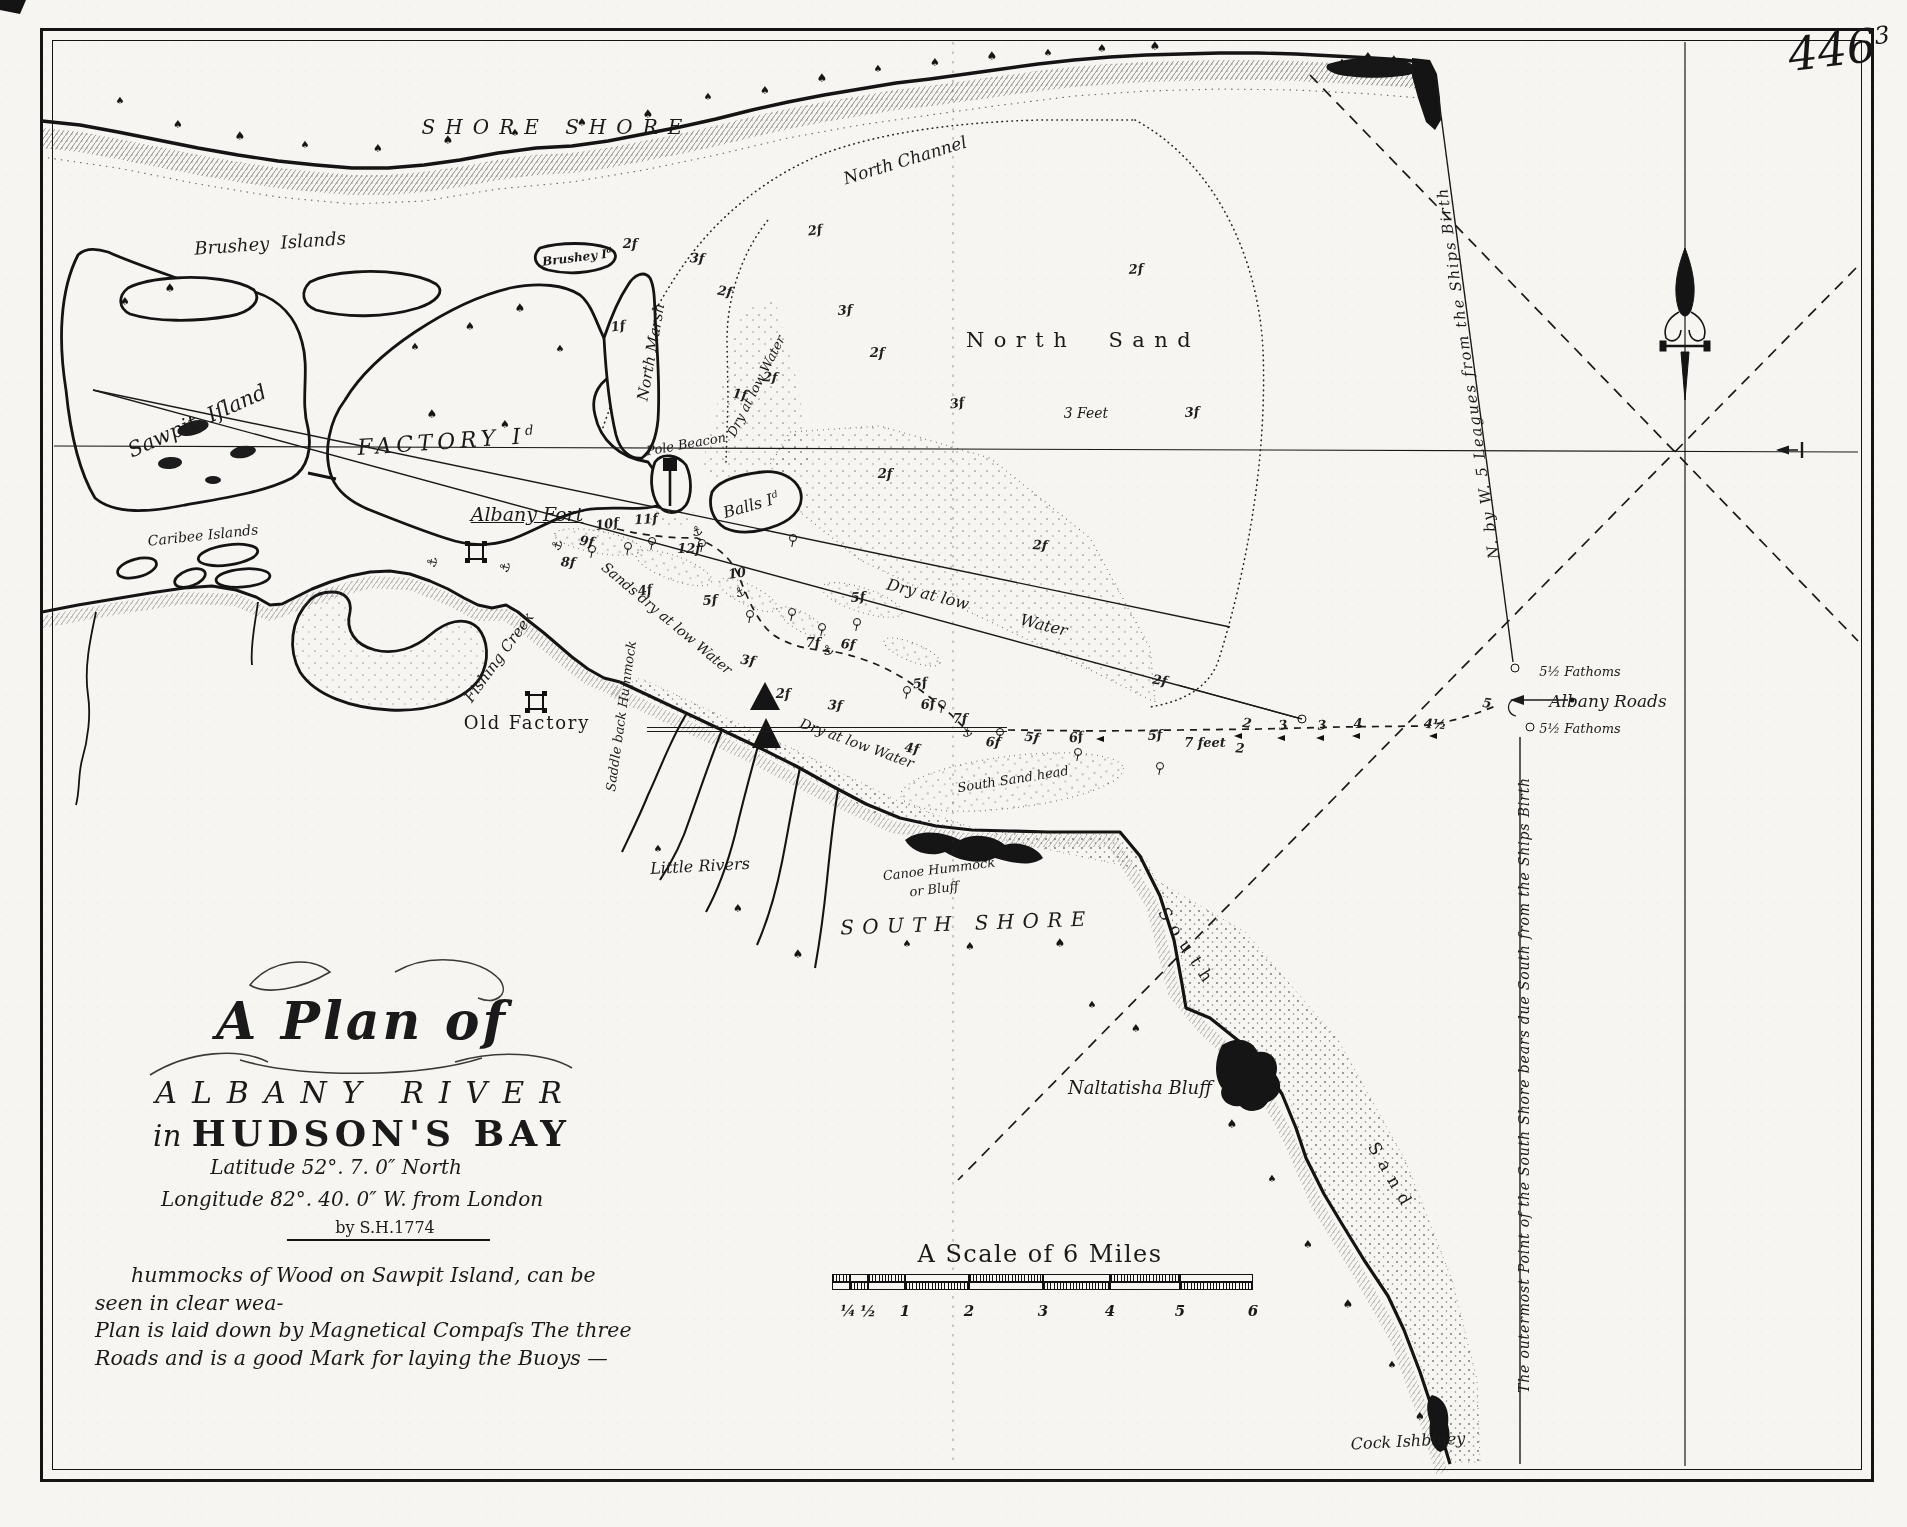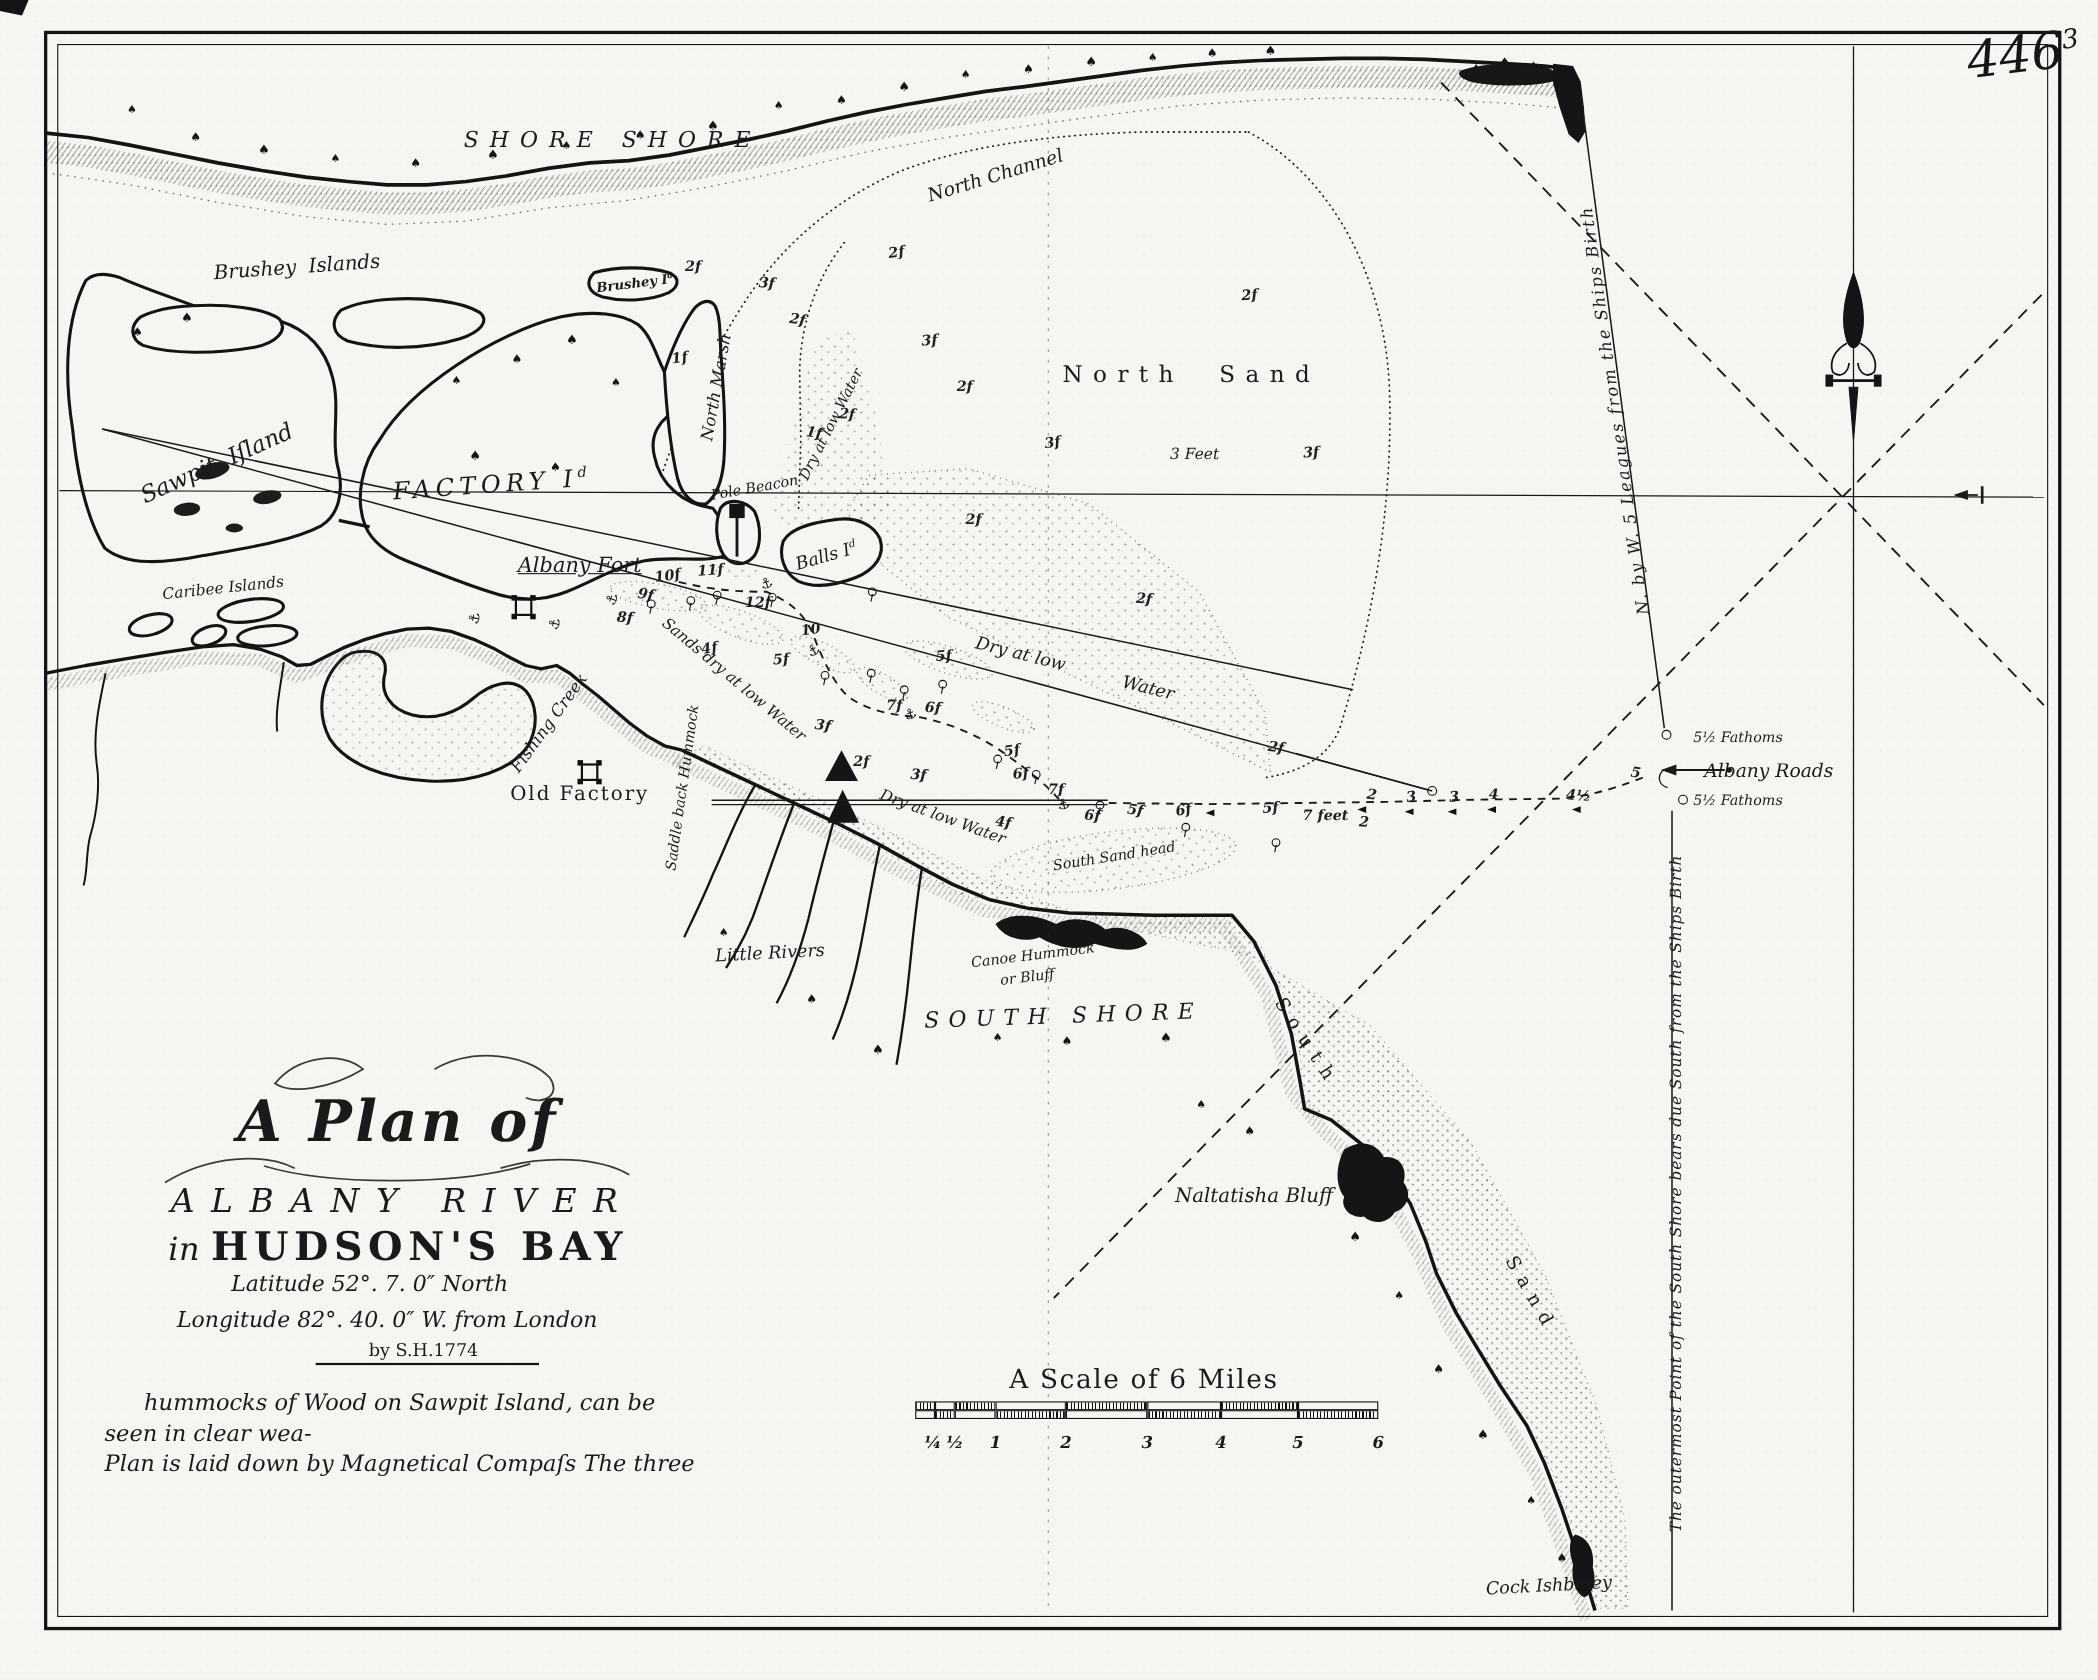--- a/index.html
+++ b/index.html
@@ -423,17 +423,18 @@
   <div class="tb t-river" style="left:366px;top:1092px">ALBANY RIVER</div>
   <div class="tb t-bay" style="left:362px;top:1133px"><span class="in">in </span><span>HUDSON'S BAY</span></div>
   <div class="tb t-coord" style="left:336px;top:1167px">Latitude 52°. 7. 0″ North</div>
   <div class="tb t-coord" style="left:352px;top:1199px">Longitude 82°. 40. 0″ W. from London</div>
   <div class="tb t-by" style="left:385px;top:1227px">by S.H.1774</div>
   <div class="t-rule" style="left:287px;top:1239px;width:203px"></div>
 
   <div class="note" id="noteblock">
       <div class="nl">hummocks of Wood on Sawpit Island, can be seen in clear wea-</div>
       <div class="nl">Plan is laid down by Magnetical Compaſs  The three</div>
+      <div class="nl">Roads and is a good Mark for laying the Buoys —</div>
     </div>
 
   <div class="pageno"><span>446</span><sup>3</sup></div>
 
 </div>
 
 </body></html>

